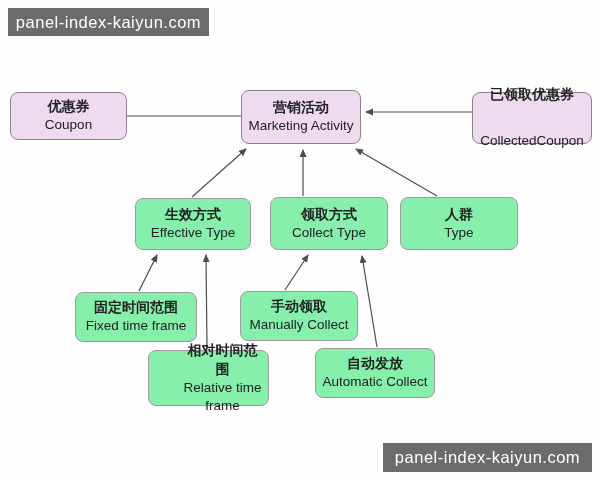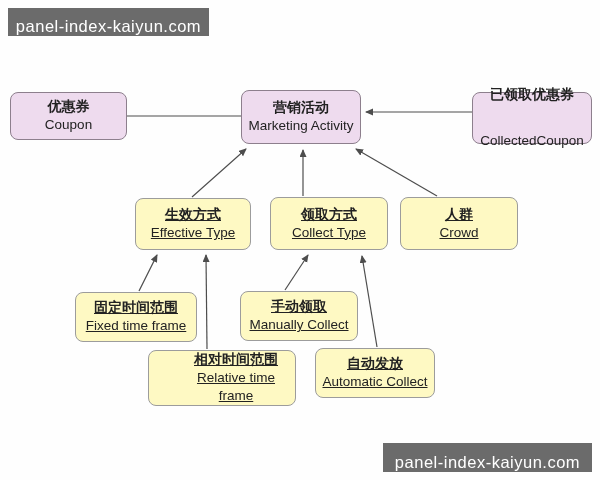--- a/index.html
+++ b/index.html
@@ -2,43 +2,43 @@
 <html><head>
 <meta charset="utf-8">
 <style>
   html,body{margin:0;padding:0;background:#ffffff;}
   .canvas{
     position:relative;width:600px;height:480px;background:#fefefe;overflow:hidden;
     font-family:"Liberation Sans","DejaVu Sans",sans-serif;
   }
   .banner{
     position:absolute;background:#6b6b6b;color:#ffffff;
-    display:flex;align-items:flex-end;justify-content:center;
+    display:flex;align-items:center;justify-content:center;
     font-size:16.5px;letter-spacing:0.5px;
   }
   .banner.top{left:8px;top:8px;width:201px;height:28px;}
   .banner.bottom{left:383px;top:443px;width:209px;height:29px;}
   #edge-layer{position:absolute;left:0;top:0;width:600px;height:480px;}
   .node{
     position:absolute;border-radius:8px;border:1px solid #8f8a8f;
     display:flex;flex-direction:column;align-items:center;justify-content:center;
     text-align:center;color:#222222;line-height:1.35;padding:2px 4px;box-sizing:border-box;
   }
   .node .zh{font-size:14px;font-weight:bold;}
   .node .en{font-size:13.5px;}
   .pink{background:#eedbee;border-color:#8d7f8d;}
-  .gray{background:#fef9c3;border-color:#9c9c9c;text-decoration:underline;}
+  .gray{background:#86efac;border-color:#9c9c9c;}
   #n-coupon   {left:10px; top:92px; width:117px;height:48px;}
   #n-marketing{left:241px;top:90px; width:120px;height:54px;}
   #n-collected{left:472px;top:92px; width:120px;height:52px;gap:28px;}
   #n-effective{left:135px;top:198px;width:116px;height:52px;}
   #n-collect  {left:270px;top:197px;width:118px;height:53px;}
   #n-crowd    {left:400px;top:197px;width:118px;height:53px;justify-content:center;}
   #n-fixed    {left:75px; top:292px;width:122px;height:50px;}
-  #n-relative {left:148px;top:350px;width:148px;height:56px;padding-left:32px;}
+  #n-relative {left:148px;top:350px;width:121px;height:56px;padding-left:32px;}
   #n-manual   {left:240px;top:291px;width:118px;height:50px;}
   #n-auto     {left:315px;top:348px;width:120px;height:50px;}
 </style>
 </head>
 <body>
 
 <div class="canvas">
 
   <svg id="edge-layer" xmlns="http://www.w3.org/2000/svg">
     <defs>
@@ -81,21 +81,21 @@
     <div class="en">Effective Type</div>
   </div>
 
   <div class="node gray" id="n-collect">
     <div class="zh">领取方式</div>
     <div class="en">Collect Type</div>
   </div>
 
   <div class="node gray" id="n-crowd">
     <div class="zh">人群</div>
-    <div class="en">Crowd</div>
+    <div class="en">Type</div>
   </div>
 
   <div class="node gray" id="n-fixed">
     <div class="zh">固定时间范围</div>
     <div class="en">Fixed time frame</div>
   </div>
 
   <div class="node gray" id="n-relative">
     <div class="zh">相对时间范围</div>
     <div class="en">Relative time frame</div>

